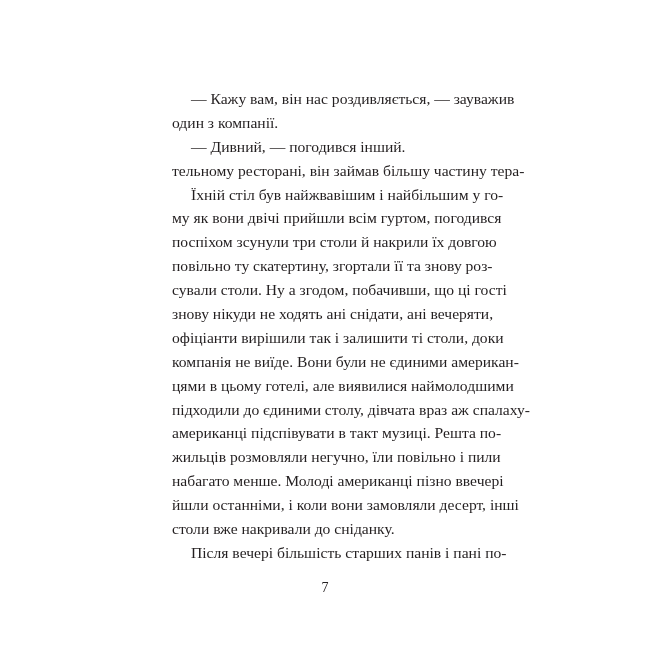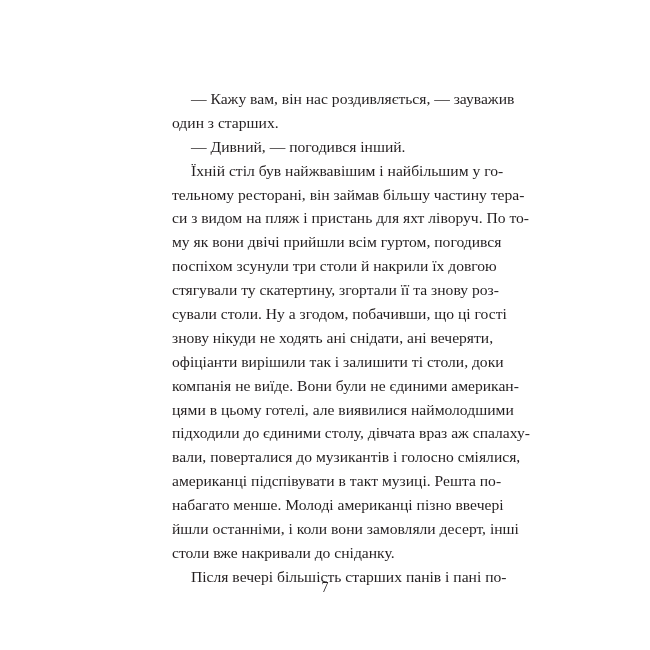--- a/index.html
+++ b/index.html
@@ -52,36 +52,35 @@
     font-size: 14px;
     color: #231f20;
   }
 </style>
 </head>
 <body>
 
 <div class="page">
   <div class="text-block">
     <span class="line indent">— Кажу вам, він нас роздивляється, — зауважив</span>
-    <span class="line last">один з старших.</span>
+    <span class="line last">один з компанії.</span>
     <span class="line indent last">— Дивний, — погодився інший.</span>
+    <span class="line">тельному ресторані, він займав більшу частину тера-</span>
     <span class="line indent">Їхній стіл був найжвавішим і найбільшим у го-</span>
-    <span class="line">тельному ресторані, він займав більшу частину тера-</span>
-    <span class="line">си з видом на пляж і пристань для яхт ліворуч. По то-</span>
     <span class="line">му як вони двічі прийшли всім гуртом, погодився</span>
     <span class="line">поспіхом зсунули три столи й накрили їх довгою</span>
-    <span class="line">стягували ту скатертину, згортали її та знову роз-</span>
+    <span class="line">повільно ту скатертину, згортали її та знову роз-</span>
     <span class="line">сували столи. Ну а згодом, побачивши, що ці гості</span>
     <span class="line">знову нікуди не ходять ані снідати, ані вечеряти,</span>
     <span class="line">офіціанти вирішили так і залишити ті столи, доки</span>
     <span class="line">компанія не виїде. Вони були не єдиними американ-</span>
     <span class="line">цями в цьому готелі, але виявилися наймолодшими</span>
     <span class="line">підходили до єдиними столу, дівчата враз аж спалаху-</span>
-    <span class="line">вали, поверталися до музикантів і голосно сміялися,</span>
     <span class="line">американці підспівувати в такт музиці. Решта по-</span>
+    <span class="line">жильців розмовляли негучно, їли повільно і пили</span>
     <span class="line">набагато менше. Молоді американці пізно ввечері</span>
     <span class="line">йшли останніми, і коли вони замовляли десерт, інші</span>
     <span class="line last">столи вже накривали до сніданку.</span>
     <span class="line indent">Після вечері більшість старших панів і пані по-</span>
 
   </div>
   <div class="page-number">7</div>
 </div>
 
 </body></html>

